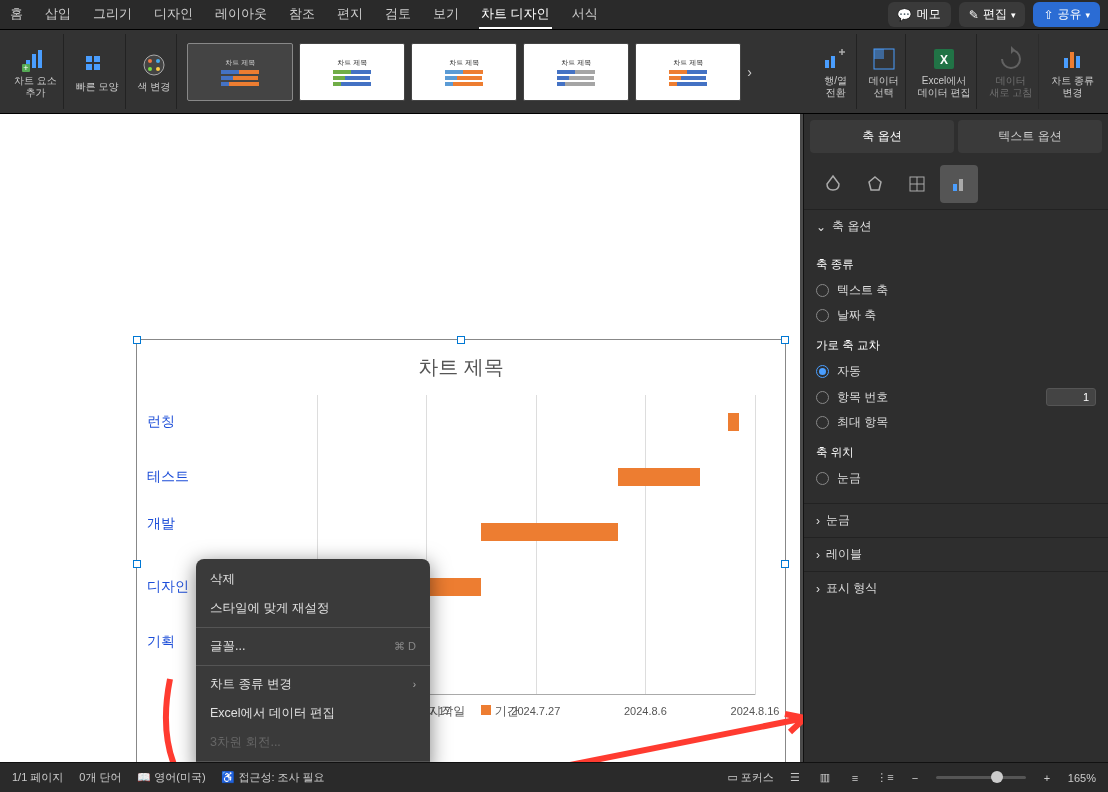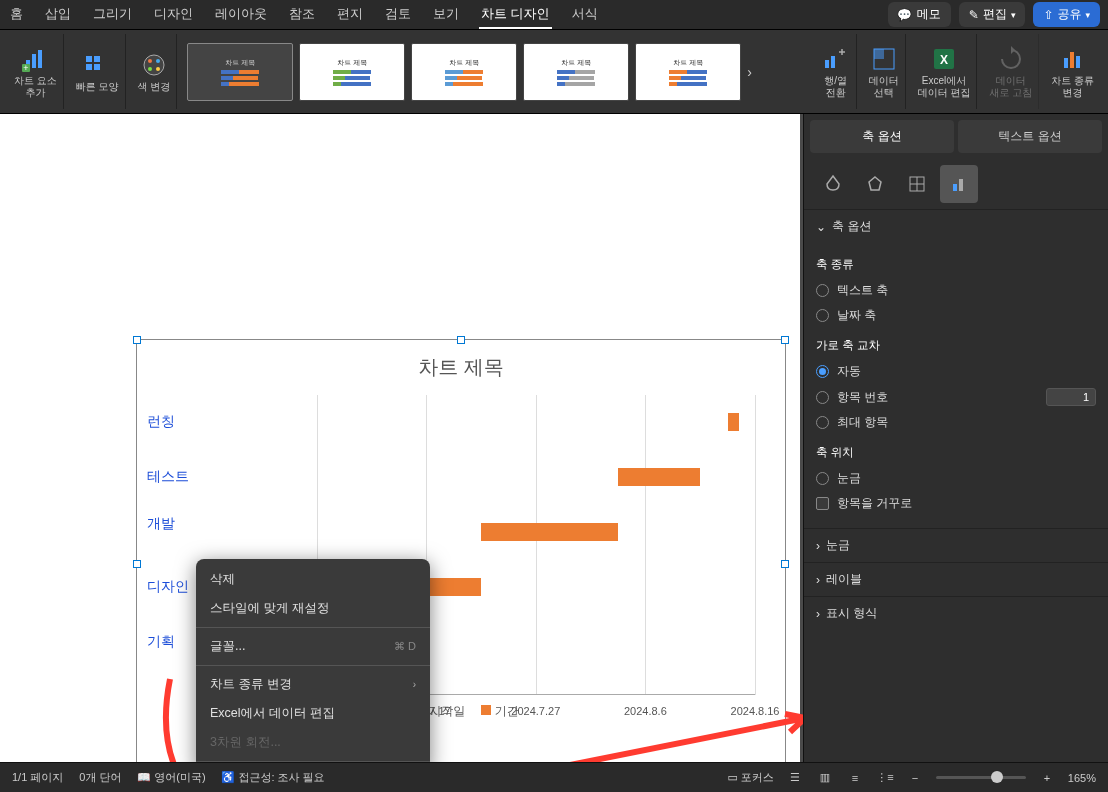--- a/index.html
+++ b/index.html
@@ -443,24 +443,20 @@
           </div>
         <div class="sp-row">
             <span class="radio"></span>
             <span>최대 항목</span>
           </div>
 
         <div class="sp-subhead">축 위치</div>
         <div class="sp-row">
             <span class="radio"></span>
             <span>눈금</span>
-          </div>
-        <div class="sp-row">
-            <span class="checkbox"></span>
-            <span>항목을 거꾸로</span>
           </div>
       </div>
     </div>
     <div class="sp-section">
       <div class="sp-sec-head">
           <span>›</span>
           <span>눈금</span>
         </div>
     </div>
     <div class="sp-section">

